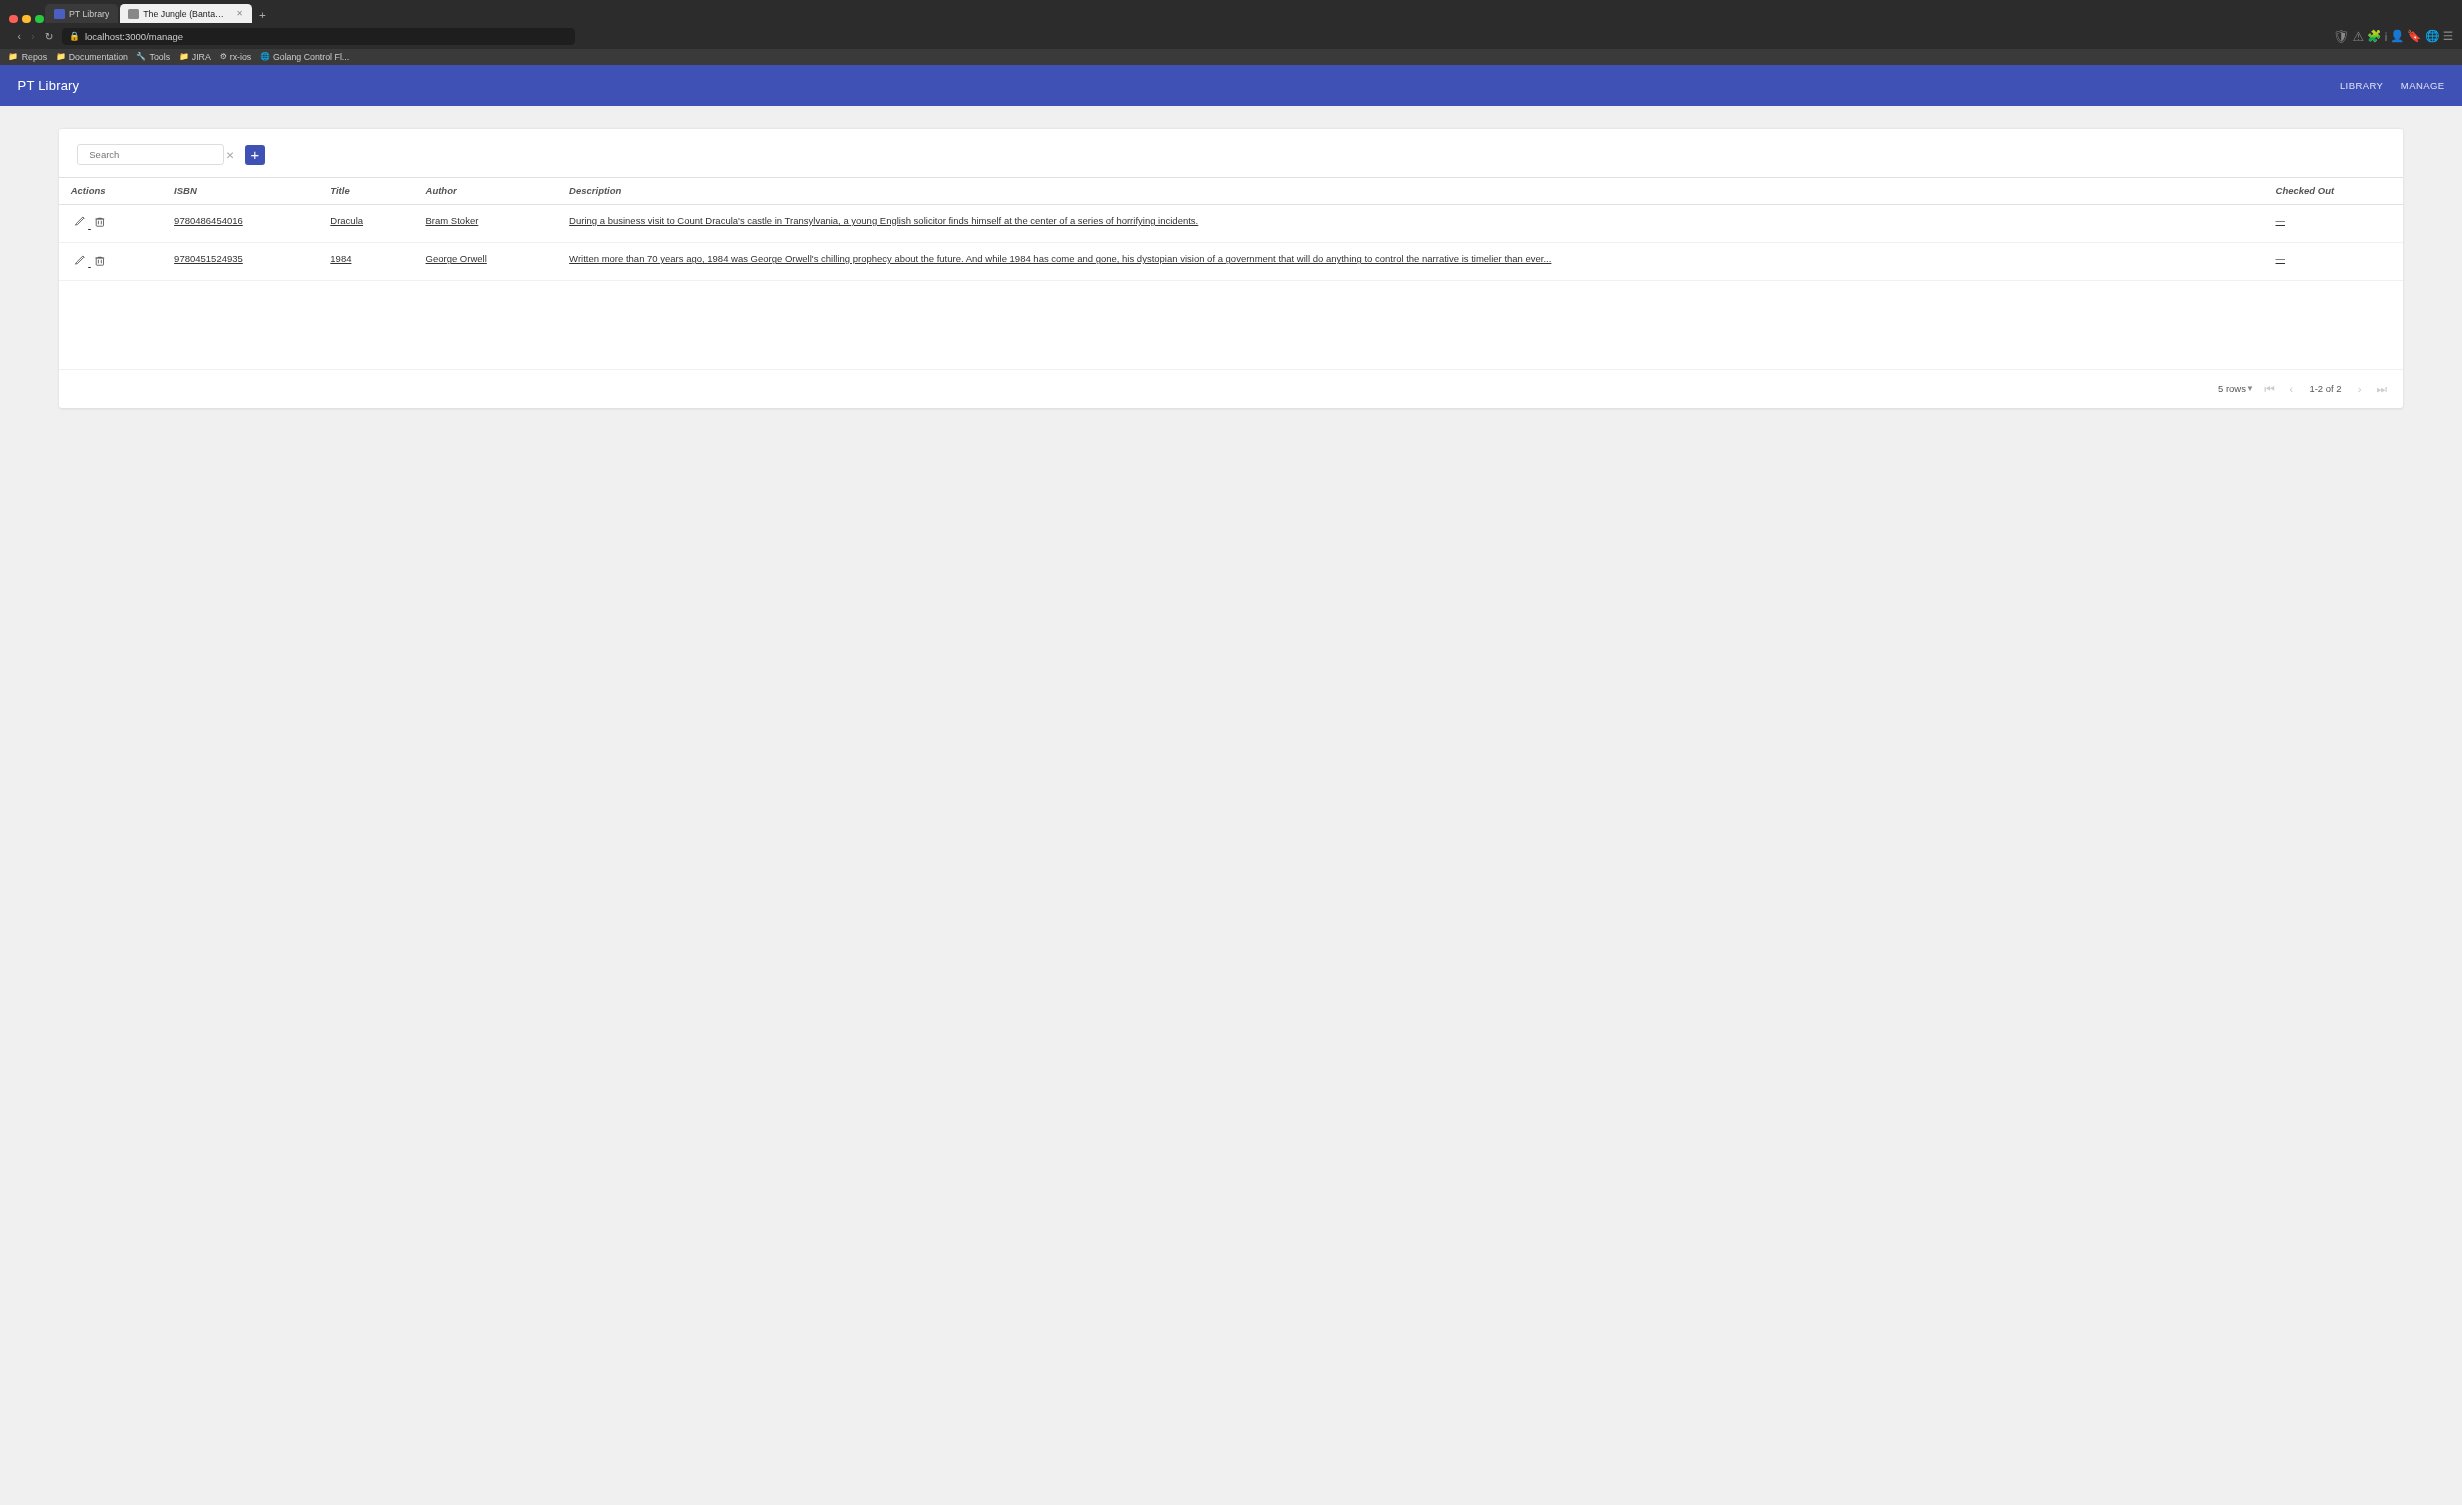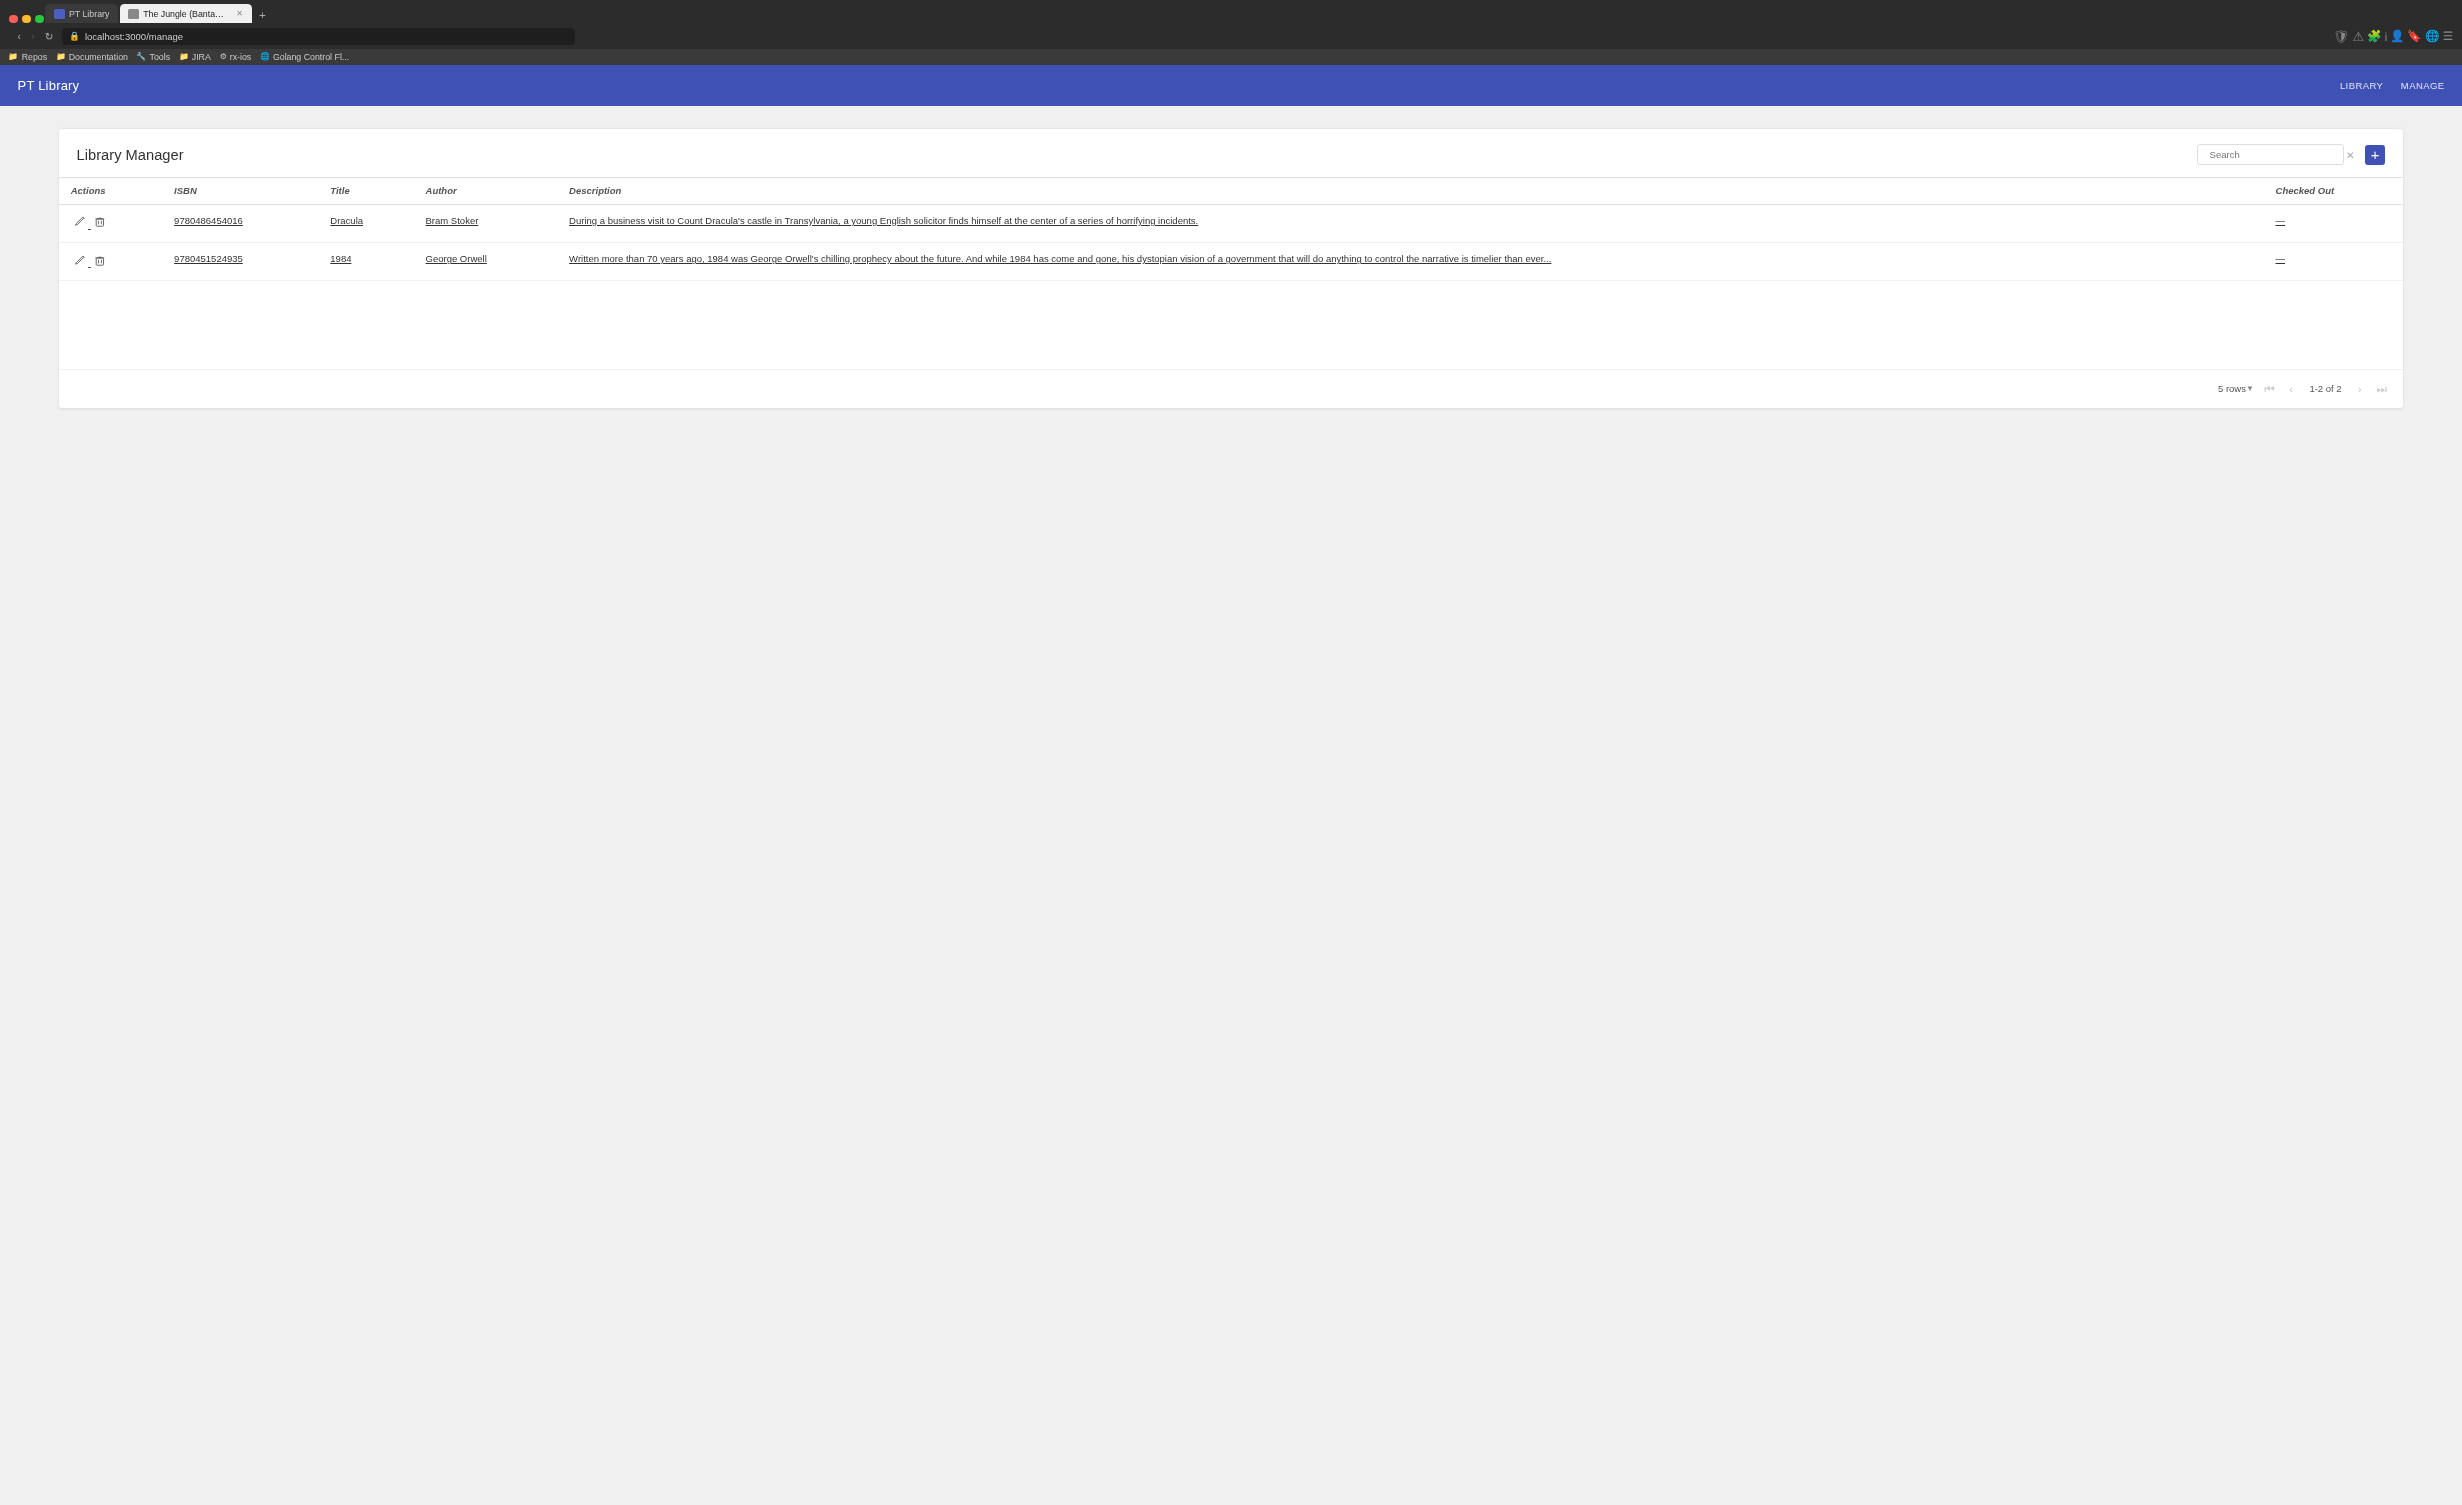--- a/index.html
+++ b/index.html
@@ -160,21 +160,20 @@
     <div class="app-navbar-links">
       <a class="app-nav-link">LIBRARY</a>
       <a class="app-nav-link">MANAGE</a>
     </div>
   </nav>
 
   <div class="app-content">
     <div class="library-card">
 
       <div class="lm-header">
-        <h2 class="lm-title">Library Manager</h2>
         <div class="lm-search-area">
           <div class="lm-search-box">
             <svg width="10.3" height="10.3" viewBox="0 0 14 14" fill="none" xmlns="http://www.w3.org/2000/svg">
               <circle cx="6" cy="6" r="4.5" stroke="#aaa" stroke-width="1.5"></circle>
               <line x1="9.5" y1="9.5" x2="13" y2="13" stroke="#aaa" stroke-width="1.5" stroke-linecap="round"></line>
             </svg>
             <input class="lm-search-input" type="text" placeholder="Search" style="">
             <span class="lm-search-clear">✕</span>
           </div>
           <button class="lm-add-btn">

